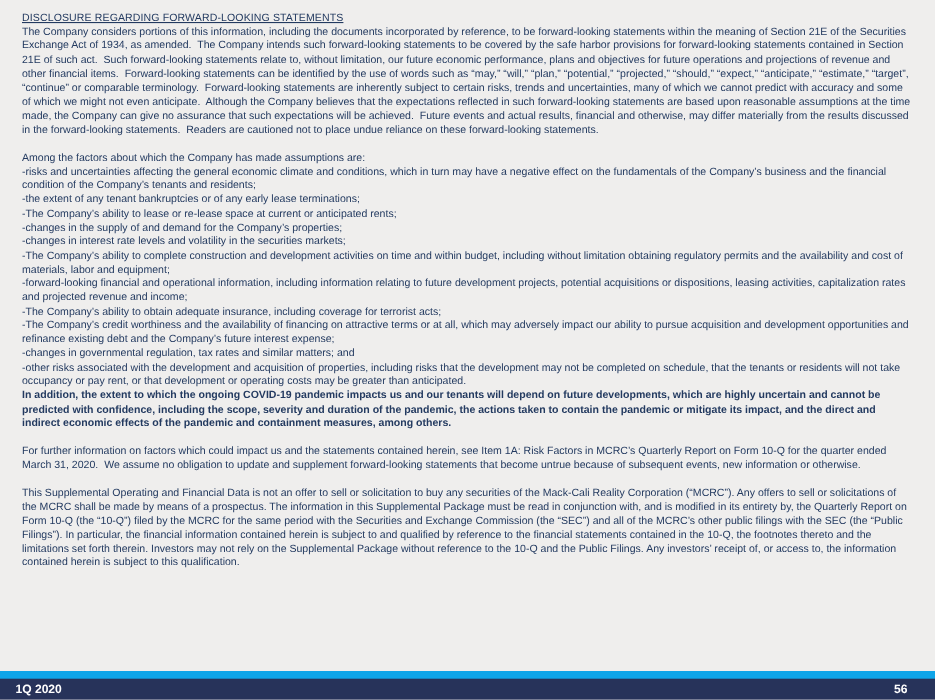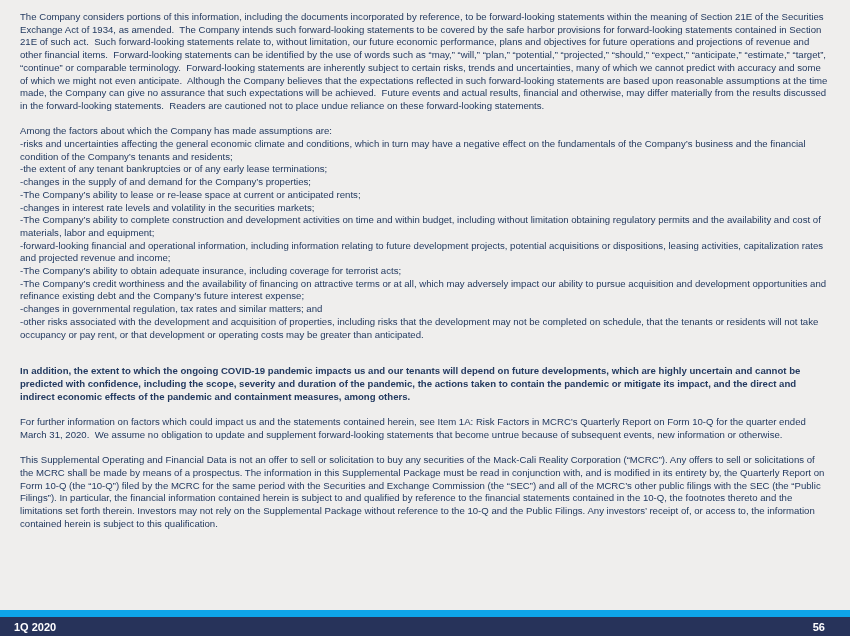--- a/index.html
+++ b/index.html
@@ -21,45 +21,46 @@
     color:var(--text);
     font-size:9.6px;line-height:12.7px;
   }
   .title{
     text-decoration:underline;
     letter-spacing:0.1px;
     white-space:pre-wrap;
   }
   .para{margin:0 0 12.7px 0;white-space:pre-wrap;}
   .para.bold{font-weight:bold;}
-  .block{margin:0 0 24px 0;}
+  .block{margin:0 0 0 0;}
   .line,.line-item{white-space:pre-wrap;}
   .footer{
     position:absolute;left:0;right:0;top:610px;bottom:0;
     background:var(--footer_bg);
     border-top:7px solid #0ea5e9;
     color:var(--footer_text);
     display:flex;justify-content:space-between;align-items:center;
     padding:0 25px 0 14px;box-sizing:border-box;
     font-size:11px;font-weight:bold;
   }
 </style>
 </head>
 <body>
 
 <div class="page">
   <div class="doc">
+    <div class="title">DISCLOSURE REGARDING FORWARD-LOOKING STATEMENTS</div>
     <p class="para" style="margin-top:0">The Company considers portions of this information, including the documents incorporated by reference, to be forward-looking statements within the meaning of Section 21E of the Securities Exchange Act of 1934, as amended.  The Company intends such forward-looking statements to be covered by the safe harbor provisions for forward-looking statements contained in Section 21E of such act.  Such forward-looking statements relate to, without limitation, our future economic performance, plans and objectives for future operations and projections of revenue and other financial items.  Forward-looking statements can be identified by the use of words such as “may,” “will,” “plan,” “potential,” “projected,” “should,” “expect,” “anticipate,” “estimate,” “target”, “continue” or comparable terminology.  Forward-looking statements are inherently subject to certain risks, trends and uncertainties, many of which we cannot predict with accuracy and some of which we might not even anticipate.  Although the Company believes that the expectations reflected in such forward-looking statements are based upon reasonable assumptions at the time made, the Company can give no assurance that such expectations will be achieved.  Future events and actual results, financial and otherwise, may differ materially from the results discussed in the forward-looking statements.  Readers are cautioned not to place undue reliance on these forward-looking statements.</p>
     <div class="block">
       <div class="line">Among the factors about which the Company has made assumptions are:</div>
       <div>
           <div class="line-item">-risks and uncertainties affecting the general economic climate and conditions, which in turn may have a negative effect on the fundamentals of the Company’s business and the financial condition of the Company’s tenants and residents;</div>
           <div class="line-item">-the extent of any tenant bankruptcies or of any early lease terminations;</div>
+          <div class="line-item">-The Company’s ability to lease or re-lease space at current or anticipated rents;</div>
           <div class="line-item">-changes in the supply of and demand for the Company’s properties;</div>
-          <div class="line-item">-The Company’s ability to lease or re-lease space at current or anticipated rents;</div>
           <div class="line-item">-changes in interest rate levels and volatility in the securities markets;</div>
           <div class="line-item">-The Company’s ability to complete construction and development activities on time and within budget, including without limitation obtaining regulatory permits and the availability and cost of materials, labor and equipment;</div>
           <div class="line-item">-forward-looking financial and operational information, including information relating to future development projects, potential acquisitions or dispositions, leasing activities, capitalization rates and projected revenue and income;</div>
           <div class="line-item">-The Company’s ability to obtain adequate insurance, including coverage for terrorist acts;</div>
           <div class="line-item">-The Company’s credit worthiness and the availability of financing on attractive terms or at all, which may adversely impact our ability to pursue acquisition and development opportunities and refinance existing debt and the Company’s future interest expense;</div>
           <div class="line-item">-changes in governmental regulation, tax rates and similar matters; and</div>
           <div class="line-item">-other risks associated with the development and acquisition of properties, including risks that the development may not be completed on schedule, that the tenants or residents will not take occupancy or pay rent, or that development or operating costs may be greater than anticipated.</div>
         </div>
     </div>
     <p class="para bold">In addition, the extent to which the ongoing COVID-19 pandemic impacts us and our tenants will depend on future developments, which are highly uncertain and cannot be predicted with confidence, including the scope, severity and duration of the pandemic, the actions taken to contain the pandemic or mitigate its impact, and the direct and indirect economic effects of the pandemic and containment measures, among others.</p>

